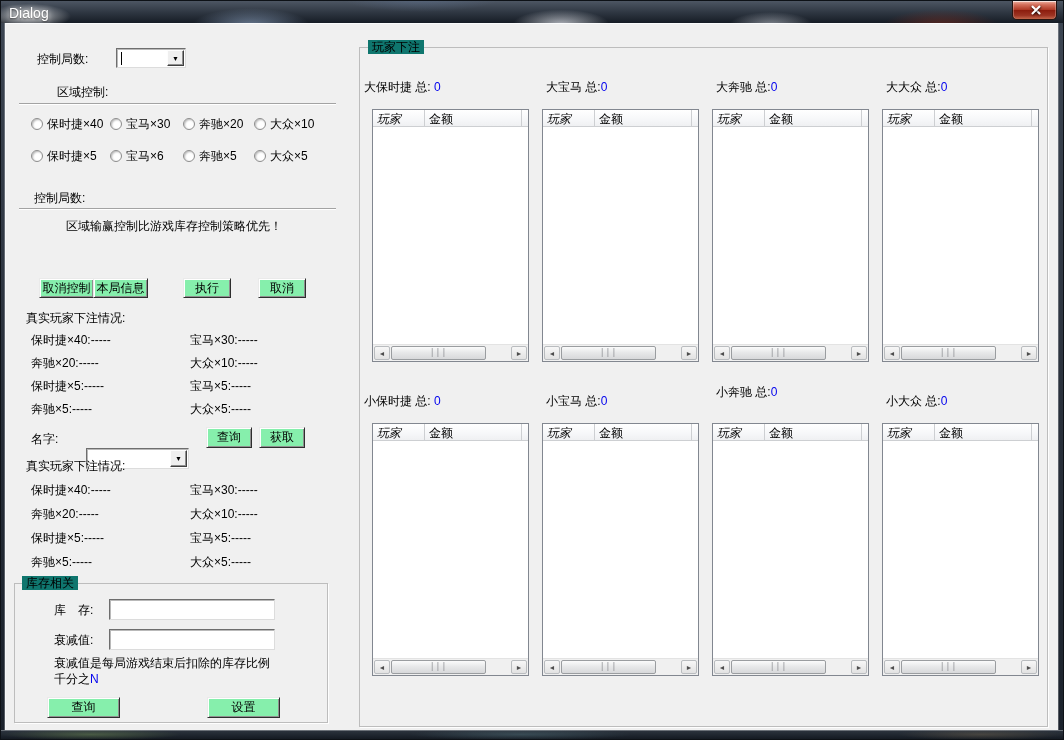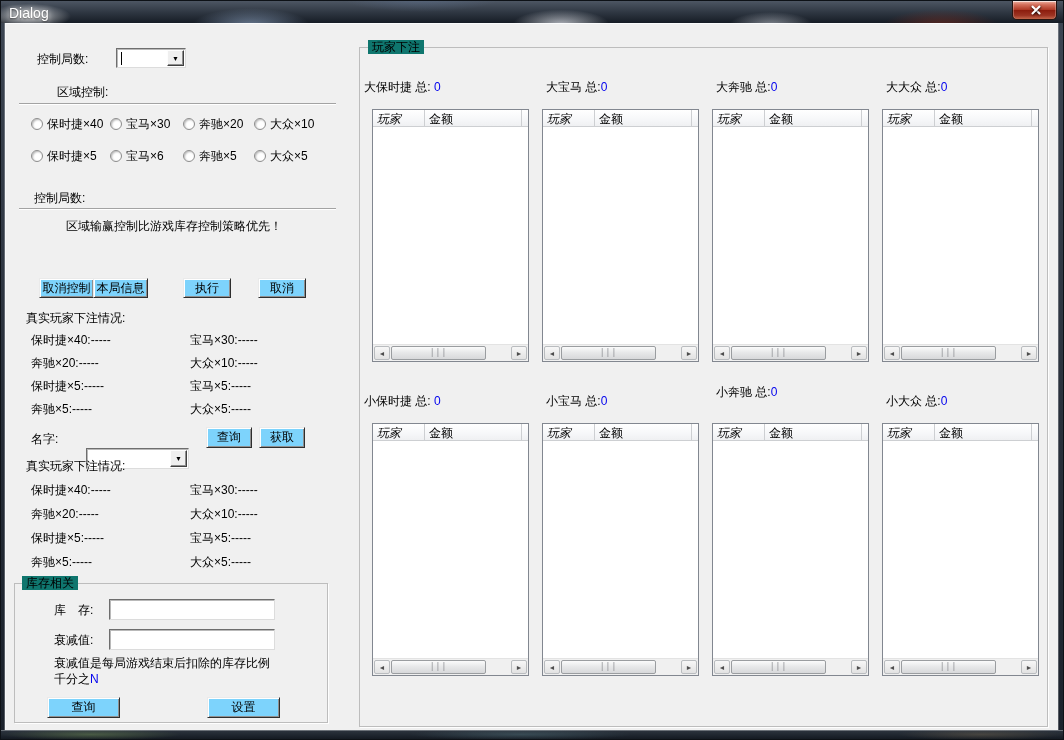--- a/index.html
+++ b/index.html
@@ -33,21 +33,21 @@
       linear-gradient(180deg,#2e3640,#141a22);
     box-shadow:inset 0 1px 0 rgba(255,255,255,.3);}
 
   .client{position:absolute;left:4px;right:5px;top:22px;bottom:9px;background:#F0F0F0;box-shadow:inset 0 1px 0 #fafbfc,inset 1px 0 0 #f7f8f9;}
   .client > *{position:absolute;}
 
   .lbl{white-space:nowrap;line-height:14px;}
   .sep{height:2px;border-top:1px solid #a3a3a3;border-bottom:1px solid #ffffff;}
 
   
-  .cbtn{display:flex;align-items:center;justify-content:center;background:#7dd3fc;
+  .cbtn{display:flex;align-items:center;justify-content:center;background:#86efac;
     border-top:1px solid #eaeaea;border-left:1px solid #eaeaea;border-right:1px solid #2e2e2e;border-bottom:1px solid #2e2e2e;
     box-shadow:inset 1px 1px 0 #ffffff,inset -1px -1px 0 #8f8f8f;cursor:default;white-space:nowrap;font-size:12px;}
   .tinput{background:#fff;border:1px solid #6e6e6e;border-right-color:#dcdcdc;border-bottom-color:#dcdcdc;box-shadow:inset 1px 1px 0 #b9b9b9;font-family:"Liberation Sans",sans-serif;font-size:12px;padding:2px 3px;outline:none;}
   .combo{background:#fff;border:1px solid #6e6e6e;border-right-color:#dcdcdc;border-bottom-color:#dcdcdc;box-shadow:inset 1px 1px 0 #b9b9b9;position:relative;}
   .combo-edit{position:absolute;left:2px;top:2px;bottom:2px;right:20px;border:none;outline:none;padding:0 2px;font-family:"Liberation Sans",sans-serif;font-size:12px;background:#fff;}
   .combo-btn{position:absolute;right:1px;top:1px;bottom:1px;width:17px;display:flex;align-items:center;justify-content:center;background:#efefef;
     border-top:1px solid #fdfdfd;border-left:1px solid #fdfdfd;border-right:1px solid #404040;border-bottom:1px solid #404040;
     box-shadow:inset -1px -1px 0 #8f8f8f;font-size:7px;color:#000;}
   .caret{position:absolute;left:4px;top:3px;width:1px;height:13px;background:#000;}
 

